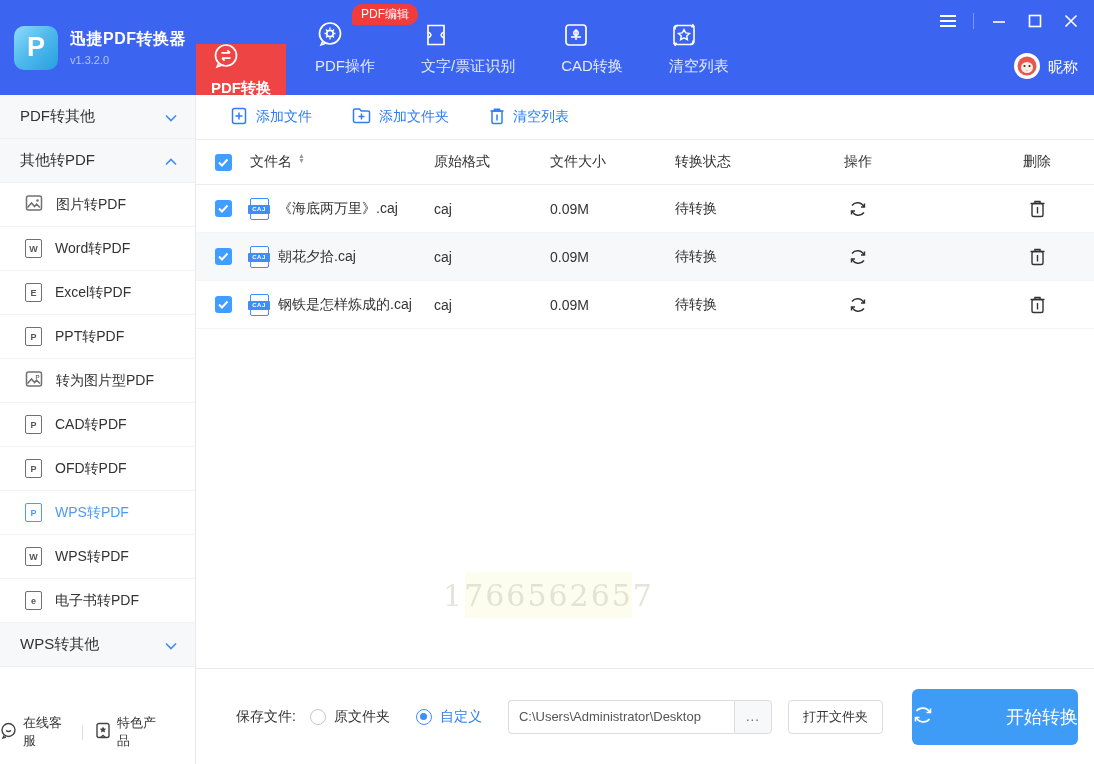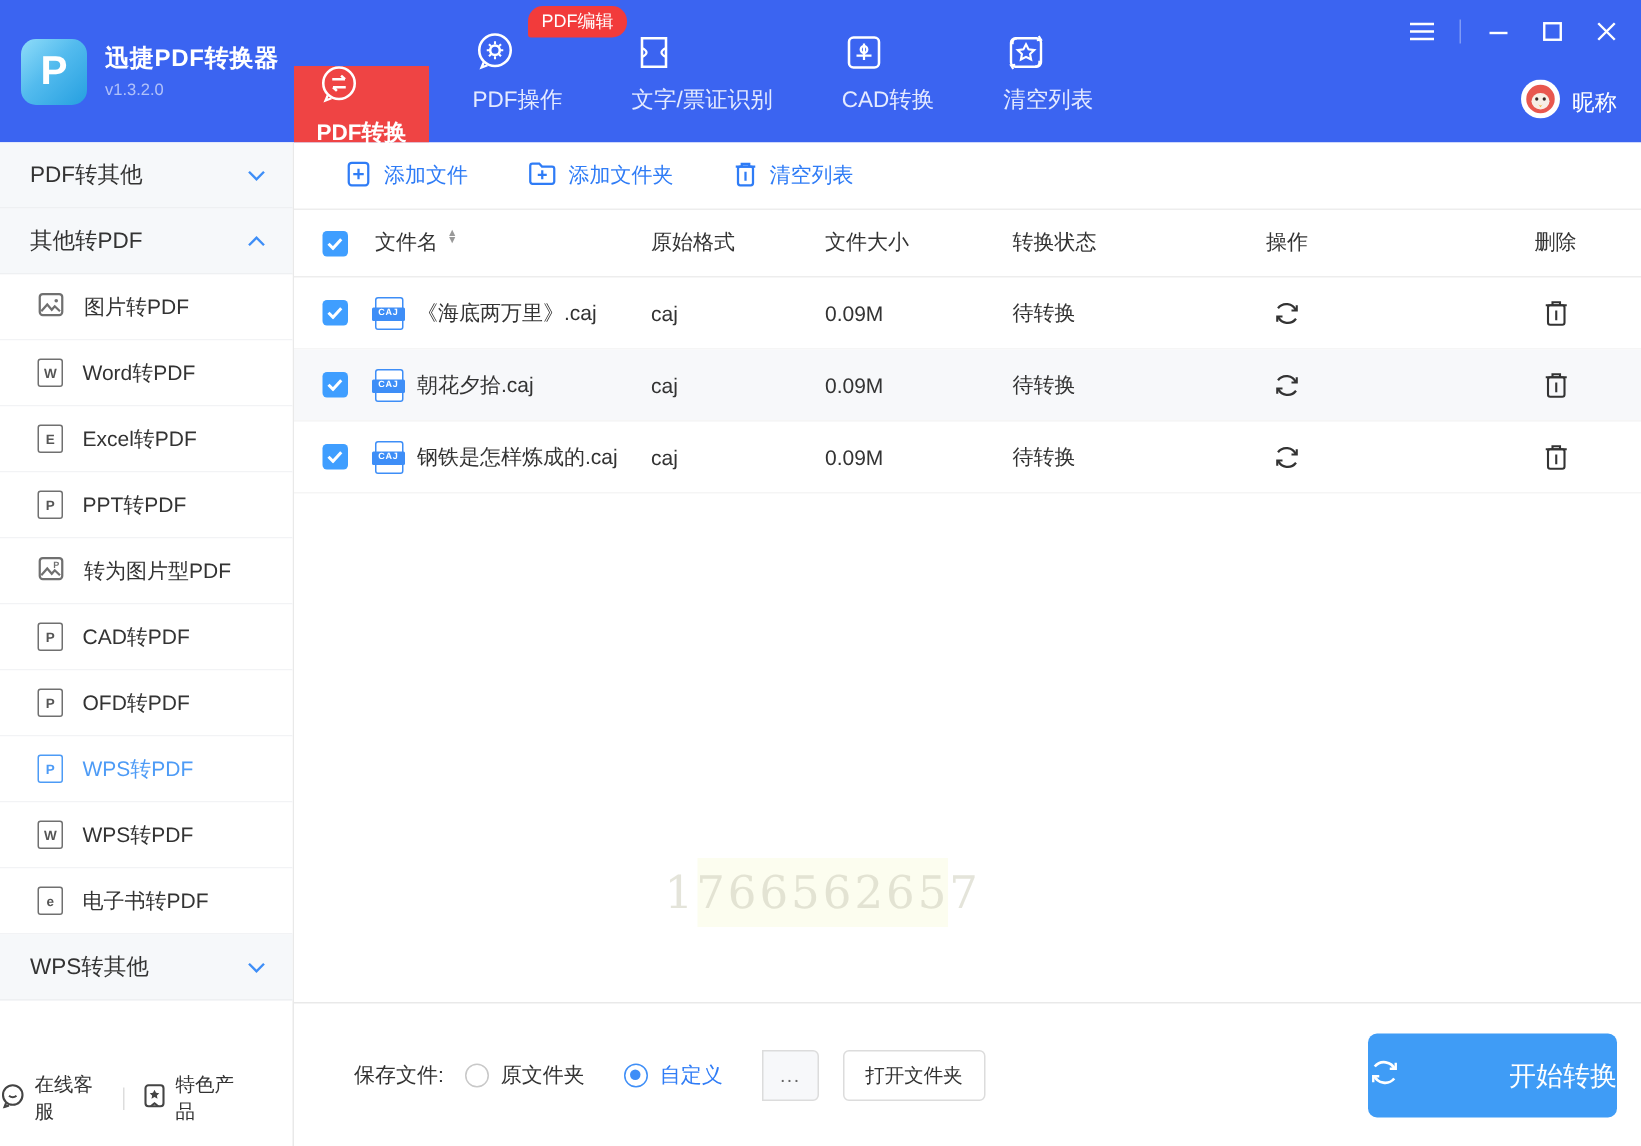--- a/index.html
+++ b/index.html
@@ -454,20 +454,21 @@
       <span class="radio"></span>
       <span class="radio-label">原文件夹</span>
     </div>
 
     <div class="radio-group">
       <span class="radio checked"></span>
       <span class="radio-label sel">自定义</span>
     </div>
 
     <div class="path-wrap">
+      <input class="path-input" type="text" value="C:\Users\Administrator\Desktop" style="">
       <div class="more-btn">...</div>
     </div>
 
     <button class="open-folder-btn">打开文件夹</button>
 
     <button class="start-btn">
       <span>
         <svg width="22" height="22" viewBox="0 0 22 22" fill="none" stroke="#fff" stroke-width="1.8">
           <path d="M4.5 7 a8 8 0 0 1 13.5 2 M17.5 15 a8 8 0 0 1 -13.5 -2"></path>
           <path d="M18.5 4.5 v4 h-4 M3.5 17.5 v-4 h4" stroke-width="1.6"></path>

